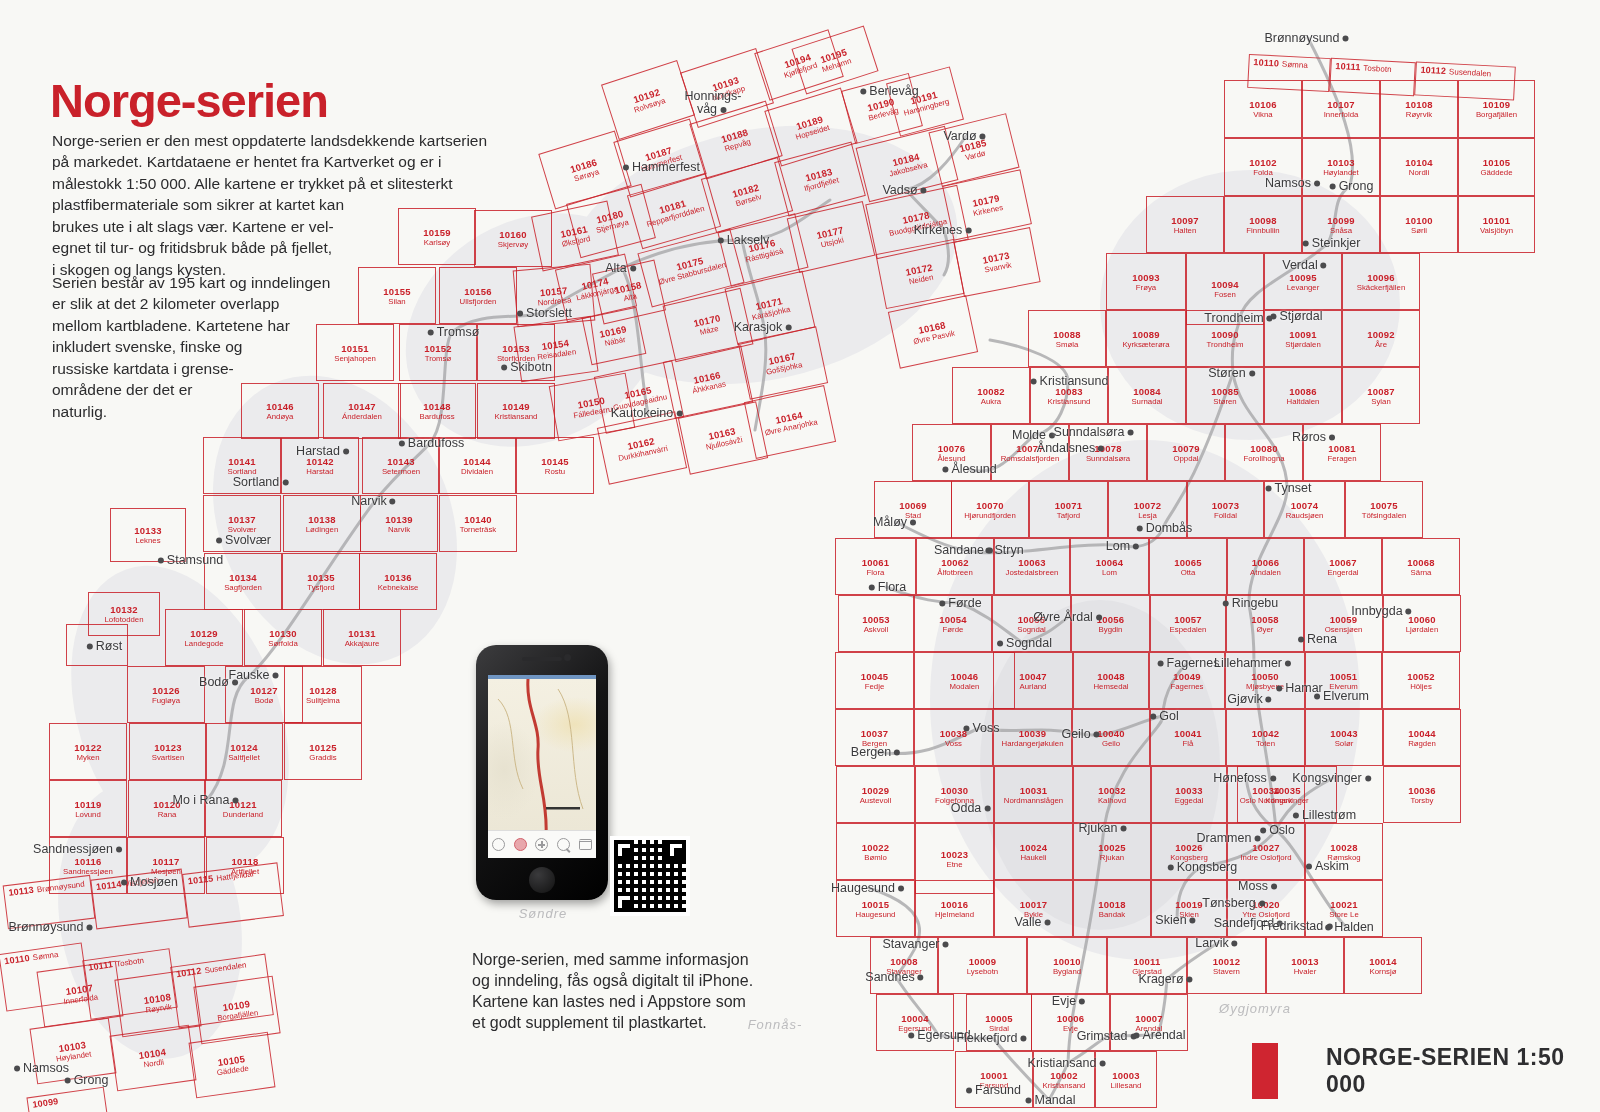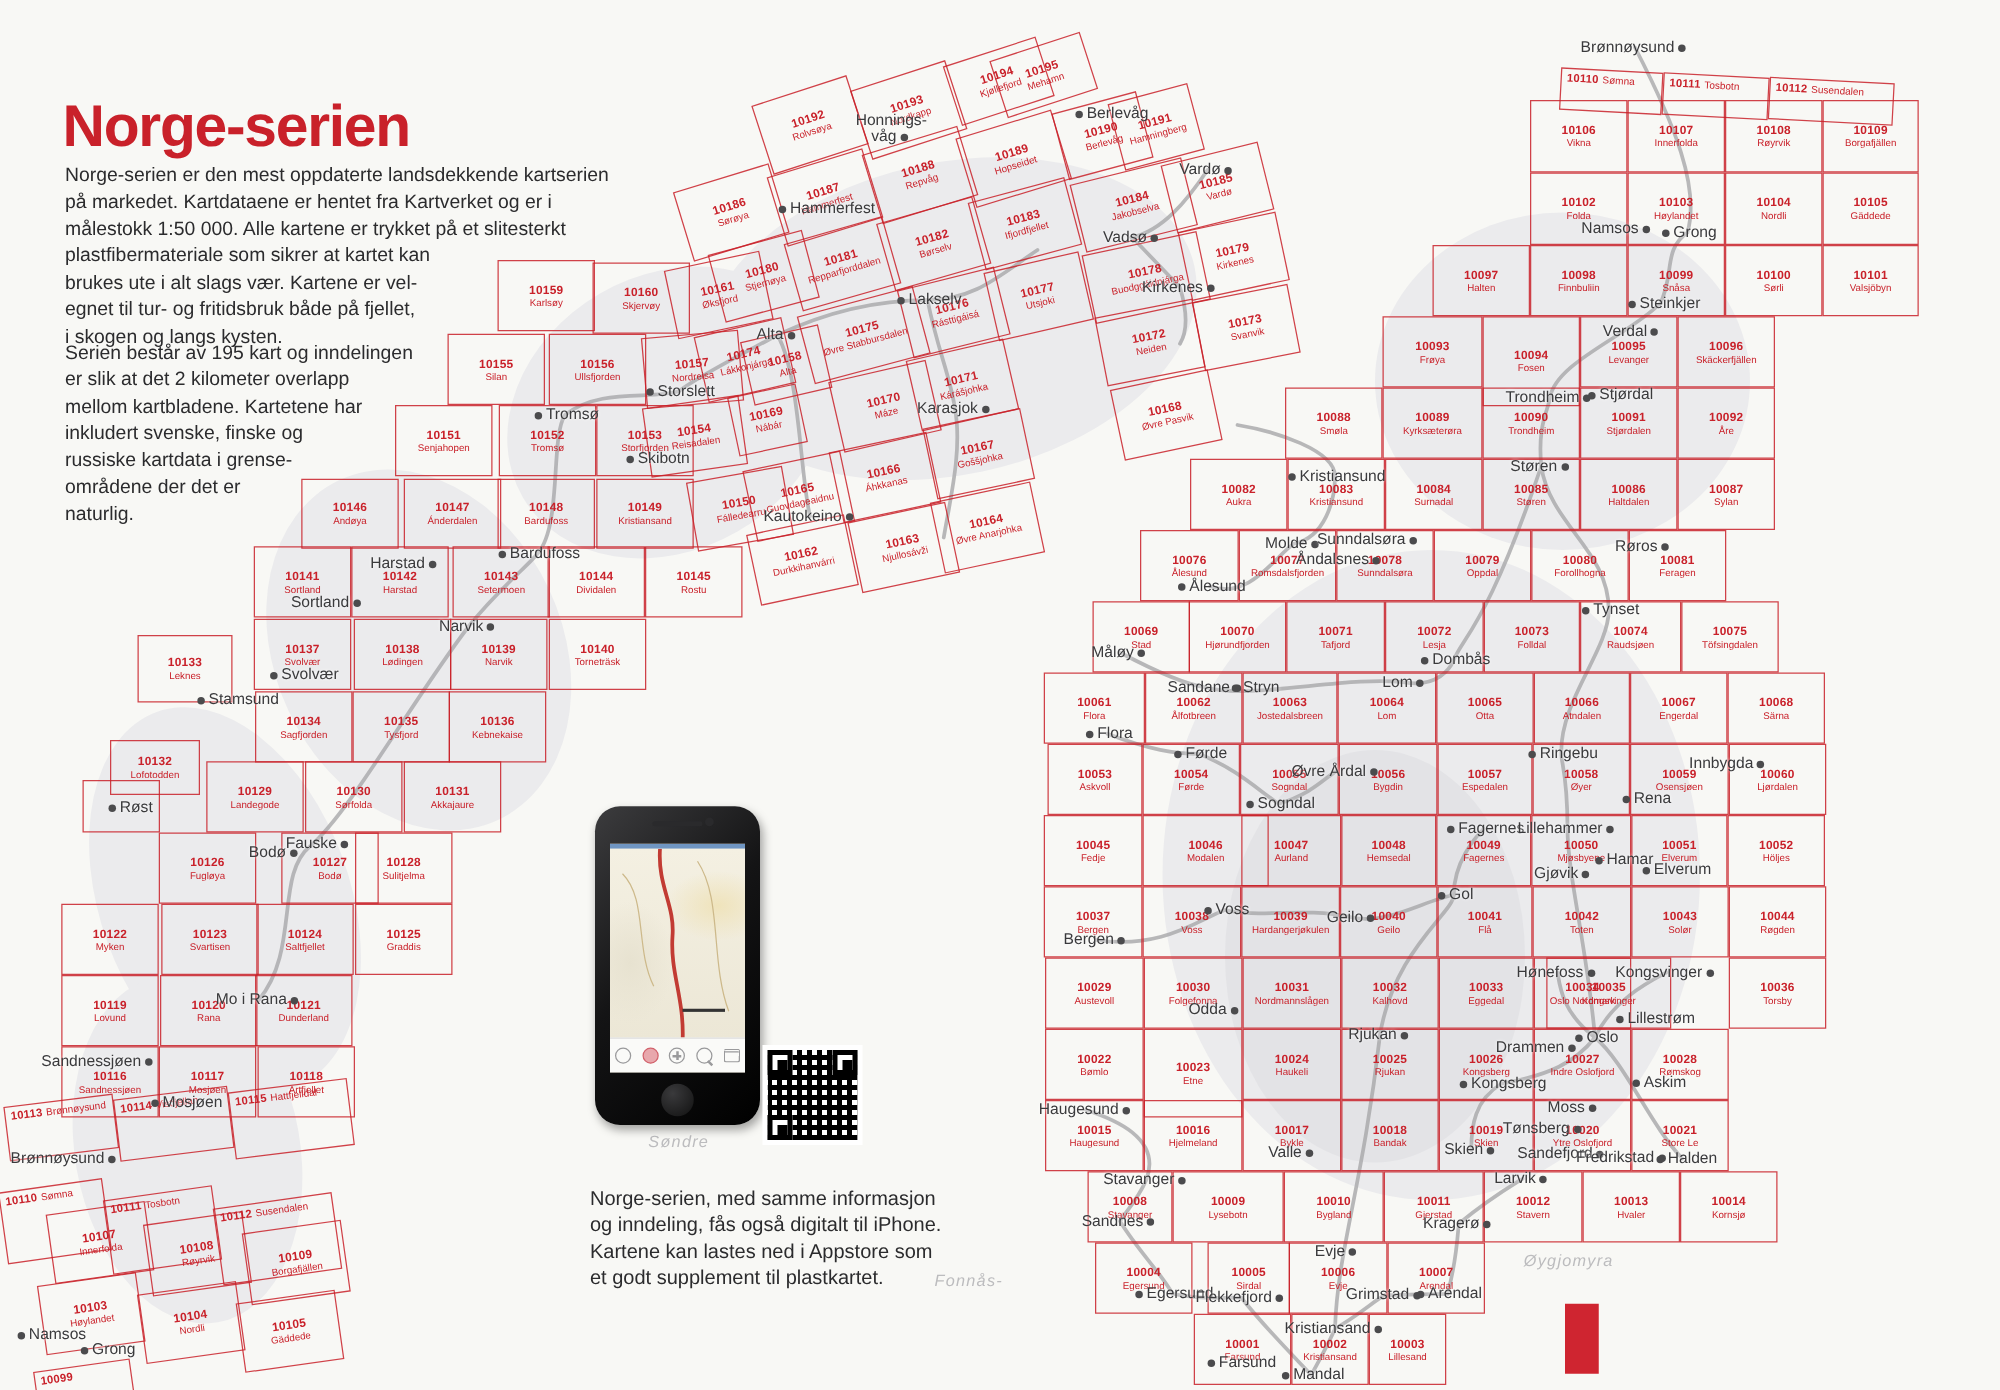--- a/index.html
+++ b/index.html
@@ -1071,13 +1071,14 @@
   <div class="f f3"></div>
 </div>
 
 <p class="para" id="app-text">Norge-serien, med samme informasjon
 og inndeling, fås også digitalt til iPhone.
 Kartene kan lastes ned i Appstore som
 et godt supplement til plastkartet.</p>
 
 <div id="footer">
   <div class="mark"></div>
+  <div class="label">NORGE-SERIEN 1:50 000</div>
 </div>
 
 </body></html>

